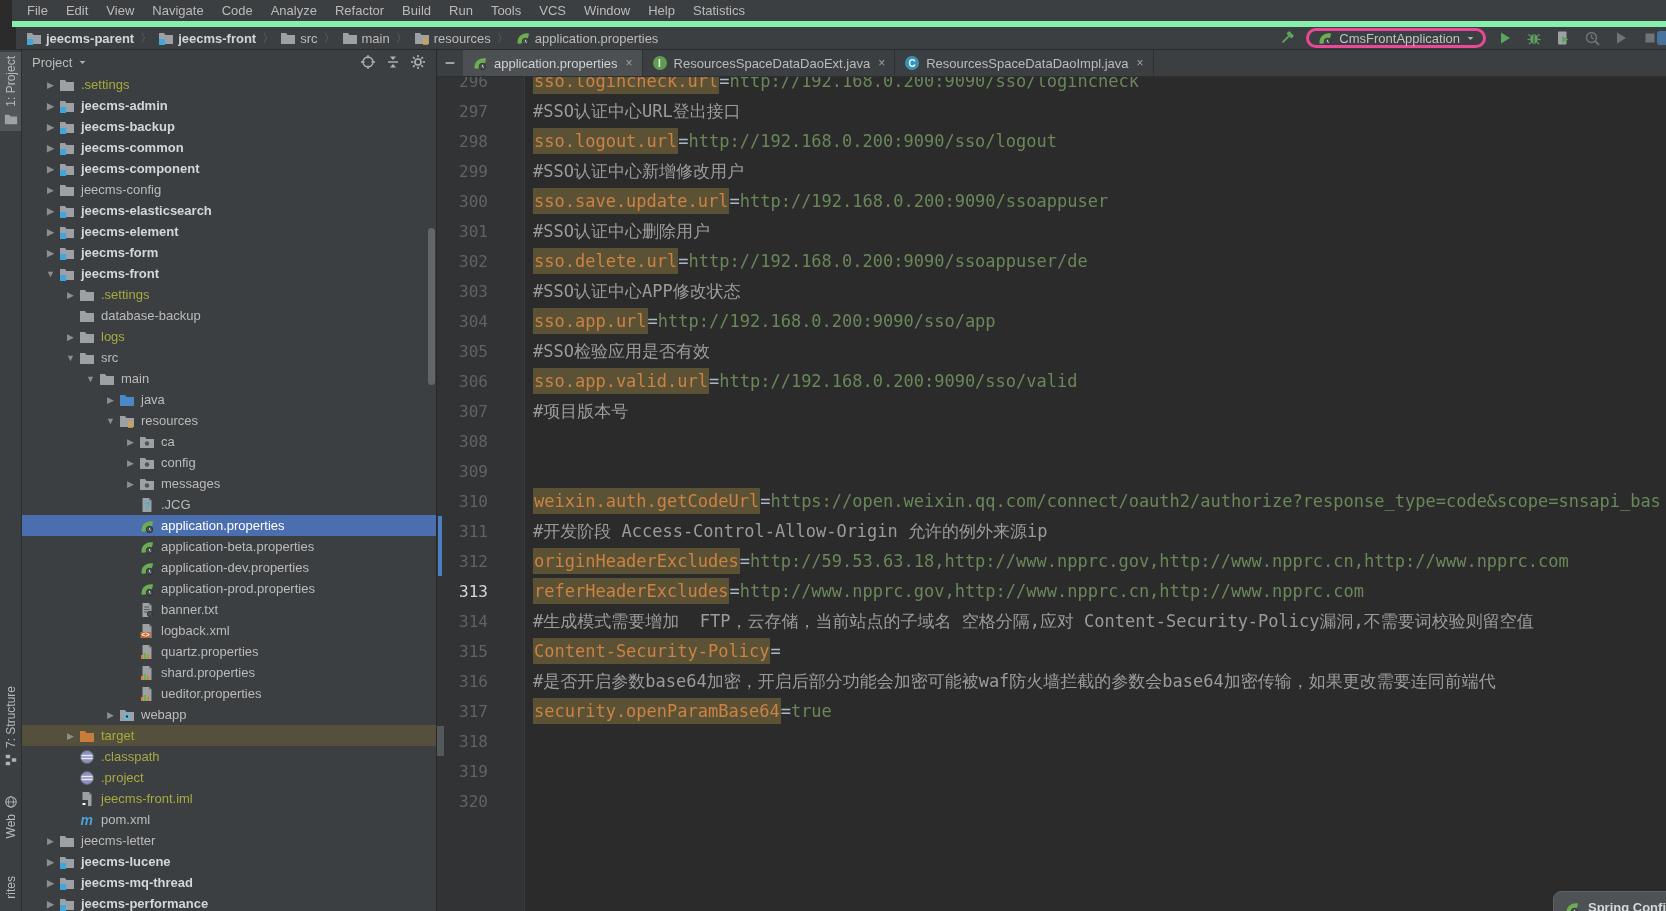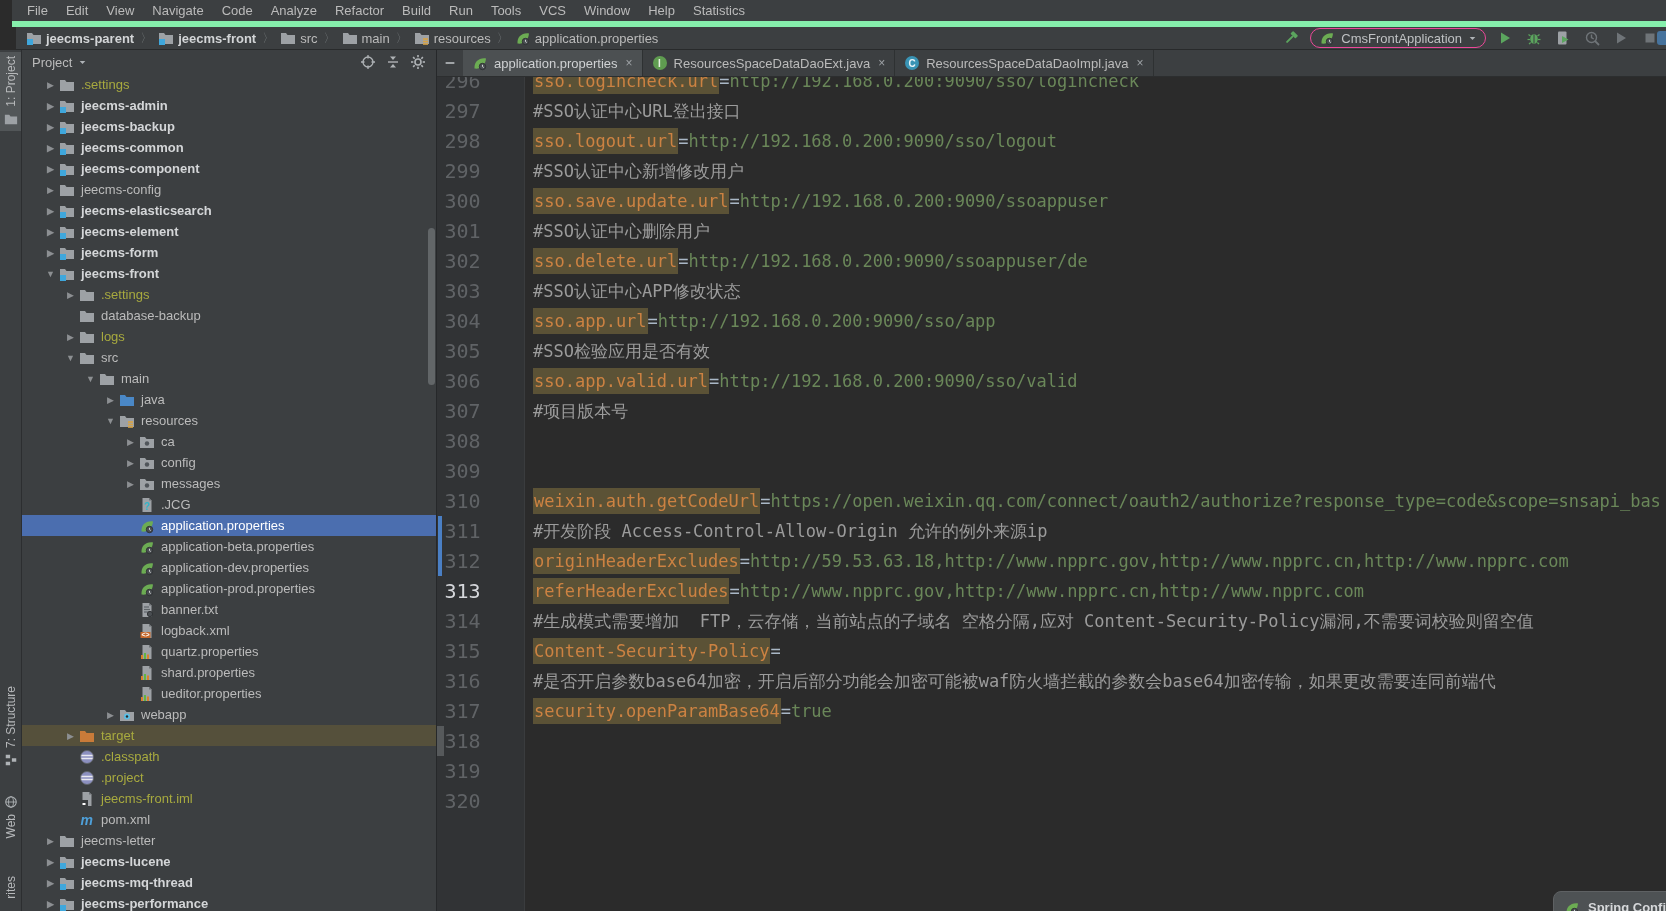--- a/index.html
+++ b/index.html
@@ -14,21 +14,21 @@
   .menu-item { padding:4px 9px; color:#bbbbbb; }
 
   
   .navbar { position:absolute; left:16px; top:27px; width:100%; height:23px; background:#3c3f41;
     border-bottom:1px solid #282a2b; display:flex; align-items:center; padding:0 8px; font-size:13px; z-index:20; }
   .crumbs { display:flex; align-items:center; }
   .crumb { display:flex; align-items:center; gap:4px; color:#bbbbbb; padding:0 2px; }
   .crumb.bold { font-weight:bold; color:#d3d5d7; }
   .crumb-sep { color:#6f7476; margin:0 4px; font-size:12px; }
   .nav-right { margin-left:auto; display:flex; align-items:center; gap:9px; padding-right:4px; }
-  .combo { display:flex; align-items:center; gap:6px; border:1px solid #ec4899; border-radius:10px;
+  .combo { display:flex; align-items:center; gap:6px; border:3px solid #ec4899; border-radius:10px;
     height:20px; padding:0 8px; color:#bfc1c3; font-size:13px; }
   .tool-ic { width:20px; height:20px; display:flex; align-items:center; justify-content:center; }
   .vdiv { width:1px; height:16px; background:#55585a; }
 
   
   .stripe { position:absolute; left:0; top:50px; bottom:0; width:22px; background:#3c3f41;
     border-right:1px solid #2c2e30; z-index:15; overflow:hidden; }
   .vbtn { position:absolute; left:0; width:22px; display:flex; flex-direction:column; align-items:center; gap:4px;
     font-size:12px; color:#b7b9bb; padding:4px 0; }
   .vbtn.active { background:#525658; }
@@ -59,21 +59,21 @@
   .hide-btn { width:26px; display:flex; align-items:center; justify-content:center; }
   .tab { display:flex; align-items:center; gap:6px; padding:0 9px; font-size:13px; color:#bbbbbb;
     border-right:1px solid #2e3132; }
   .tab.active { background:#4c5052; color:#cfd1d3; }
   .tab .close { color:#9da1a5; font-size:12px; margin-left:2px; }
   .gutterbg { position:absolute; left:0; top:27px; width:88px; bottom:0; background:#313335;
     border-right:1px solid #3a3c3e; z-index:1; }
   .lines { position:absolute; left:0; top:16px; right:0; z-index:2;
     font-family:"DejaVu Sans Mono", monospace; font-size:17px; }
   .line { height:30px; display:flex; align-items:center; white-space:pre; }
-  .lnum { flex:none; width:51px; text-align:center; font-size:20px; color:#606366; }
+  .lnum { flex:none; width:51px; text-align:right; font-size:16px; color:#606366; }
   .line.cur .lnum { color:#d5d7db; }
   .code { margin-left:45px; }
   .tok-key { color:#cc8242; background:#5b5236; padding:3px 1px; }
   .tok-eq { color:#a9b7c6; }
   .tok-val { color:#6a8759; }
   .tok-com { color:#9b9b9b; }
   .vcsbar { position:absolute; left:1px; top:466px; width:4px; height:60px; background:#4a7fc4; z-index:3; }
   .wsbar { position:absolute; left:0; top:676px; width:7px; height:30px; background:#56595b; z-index:3; }
 
   

